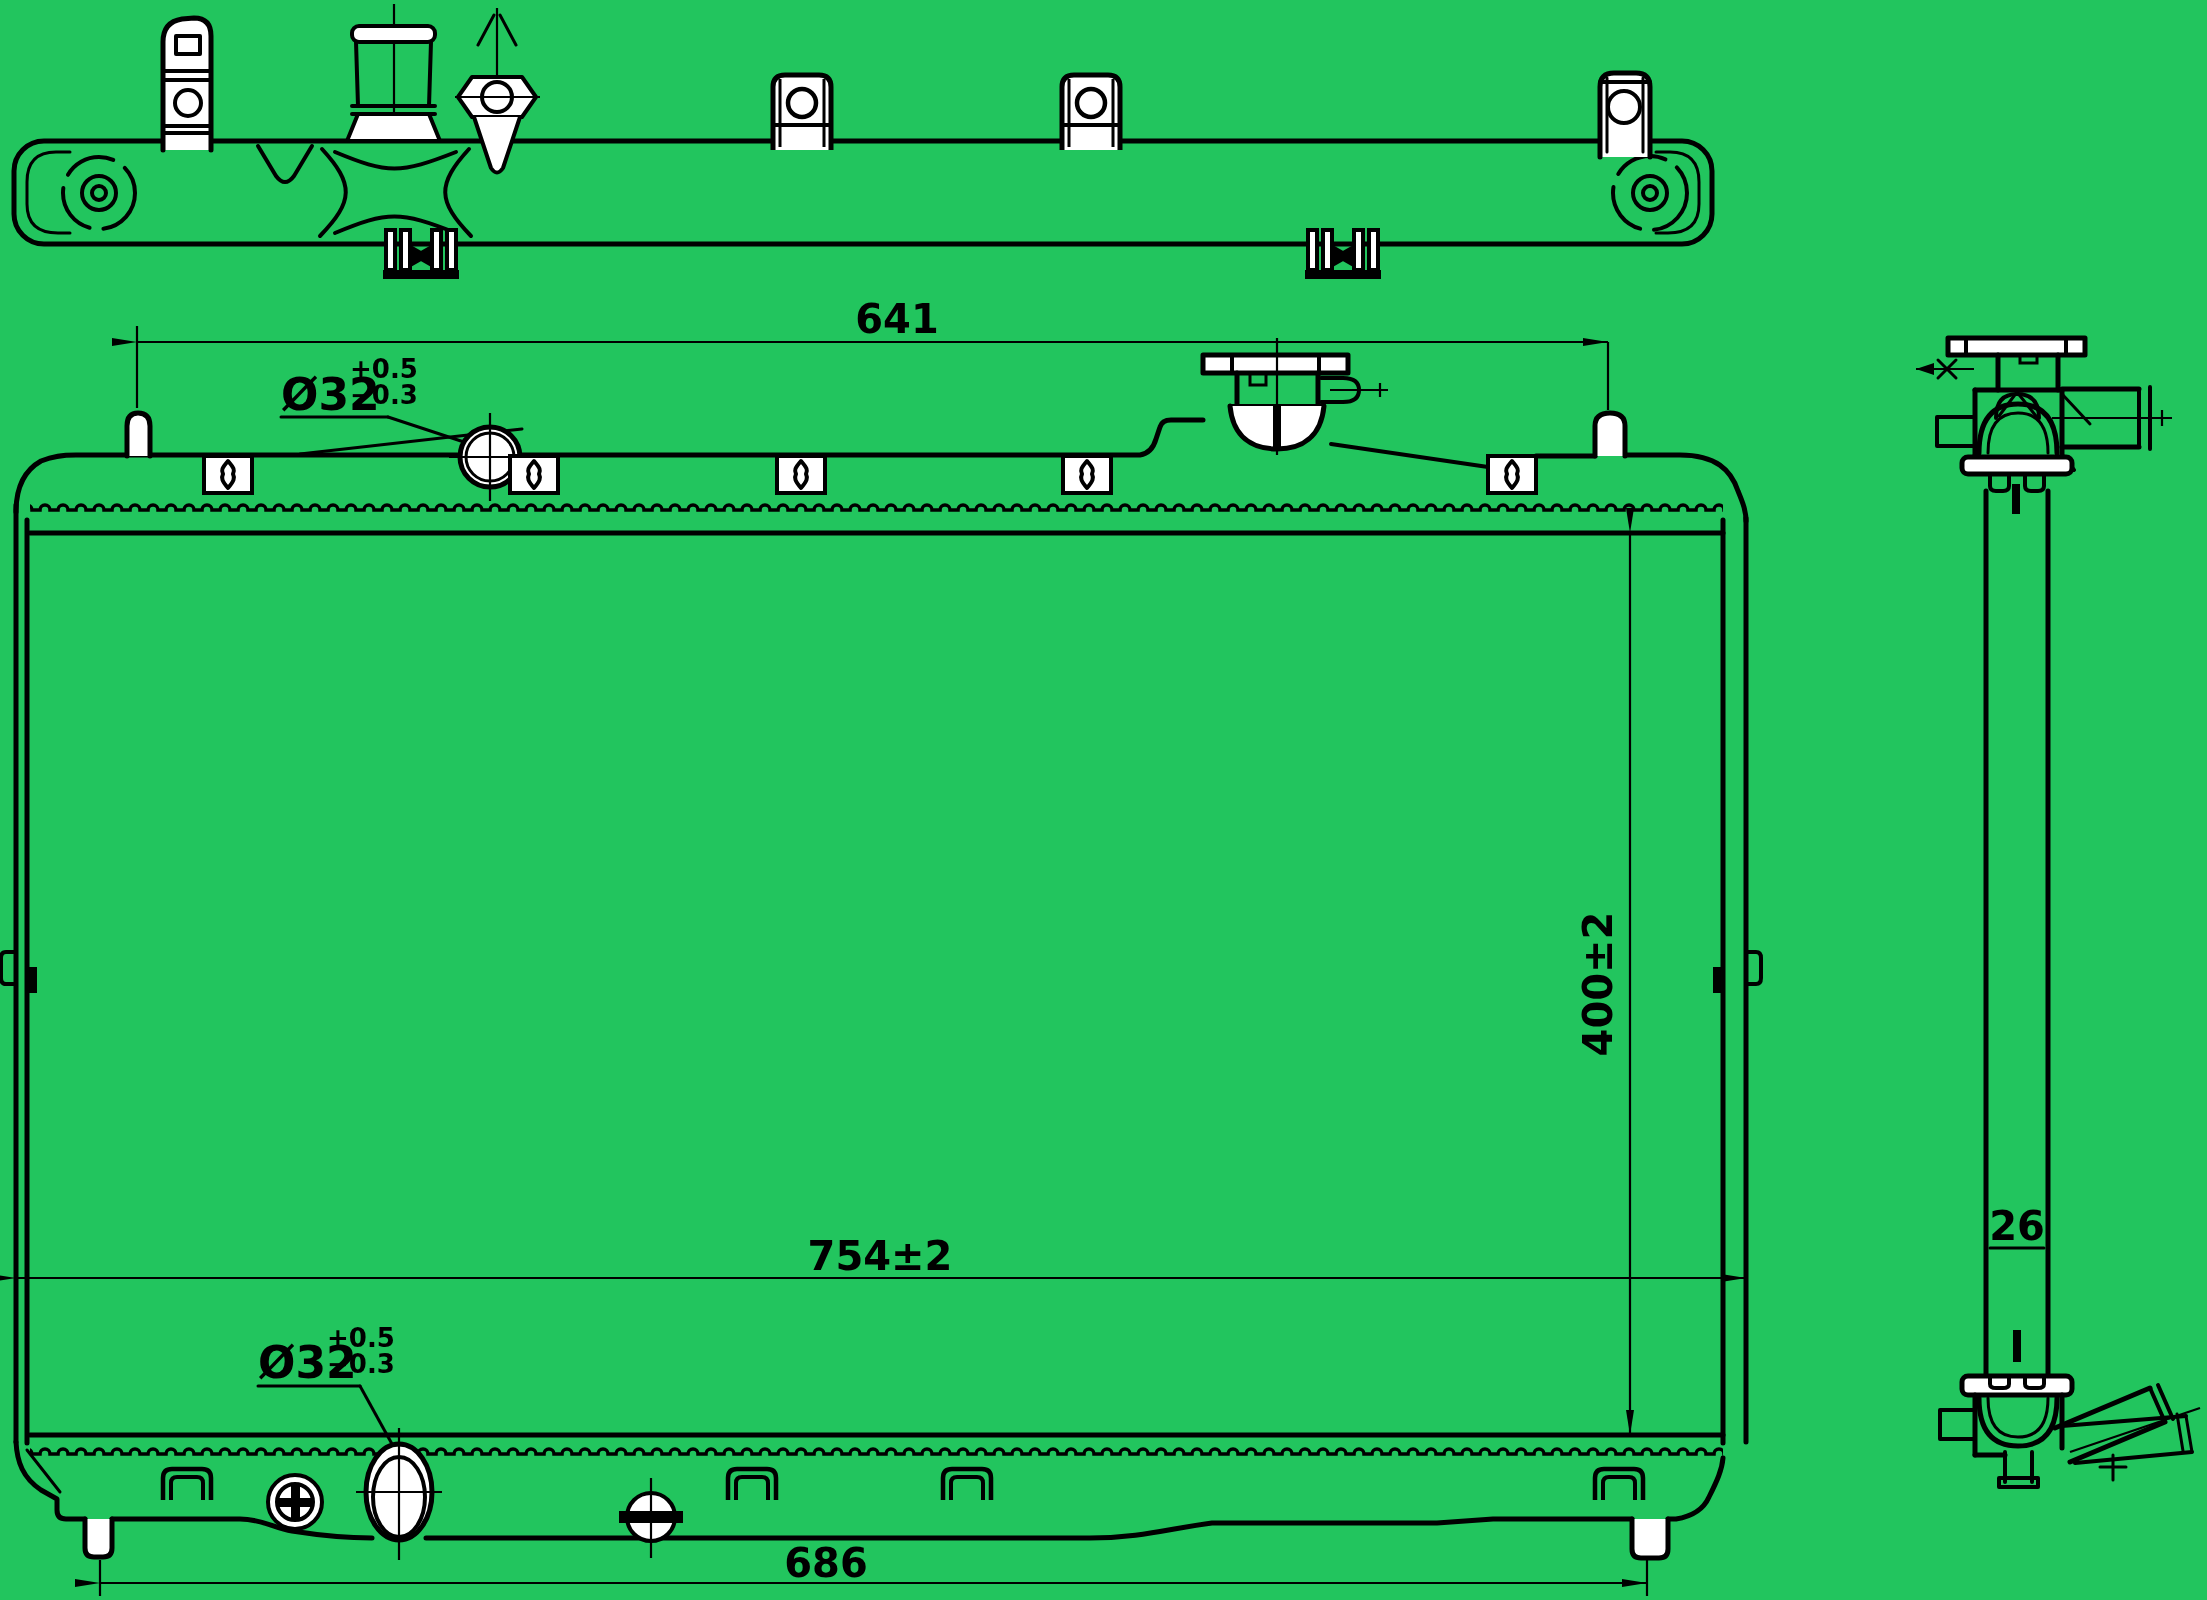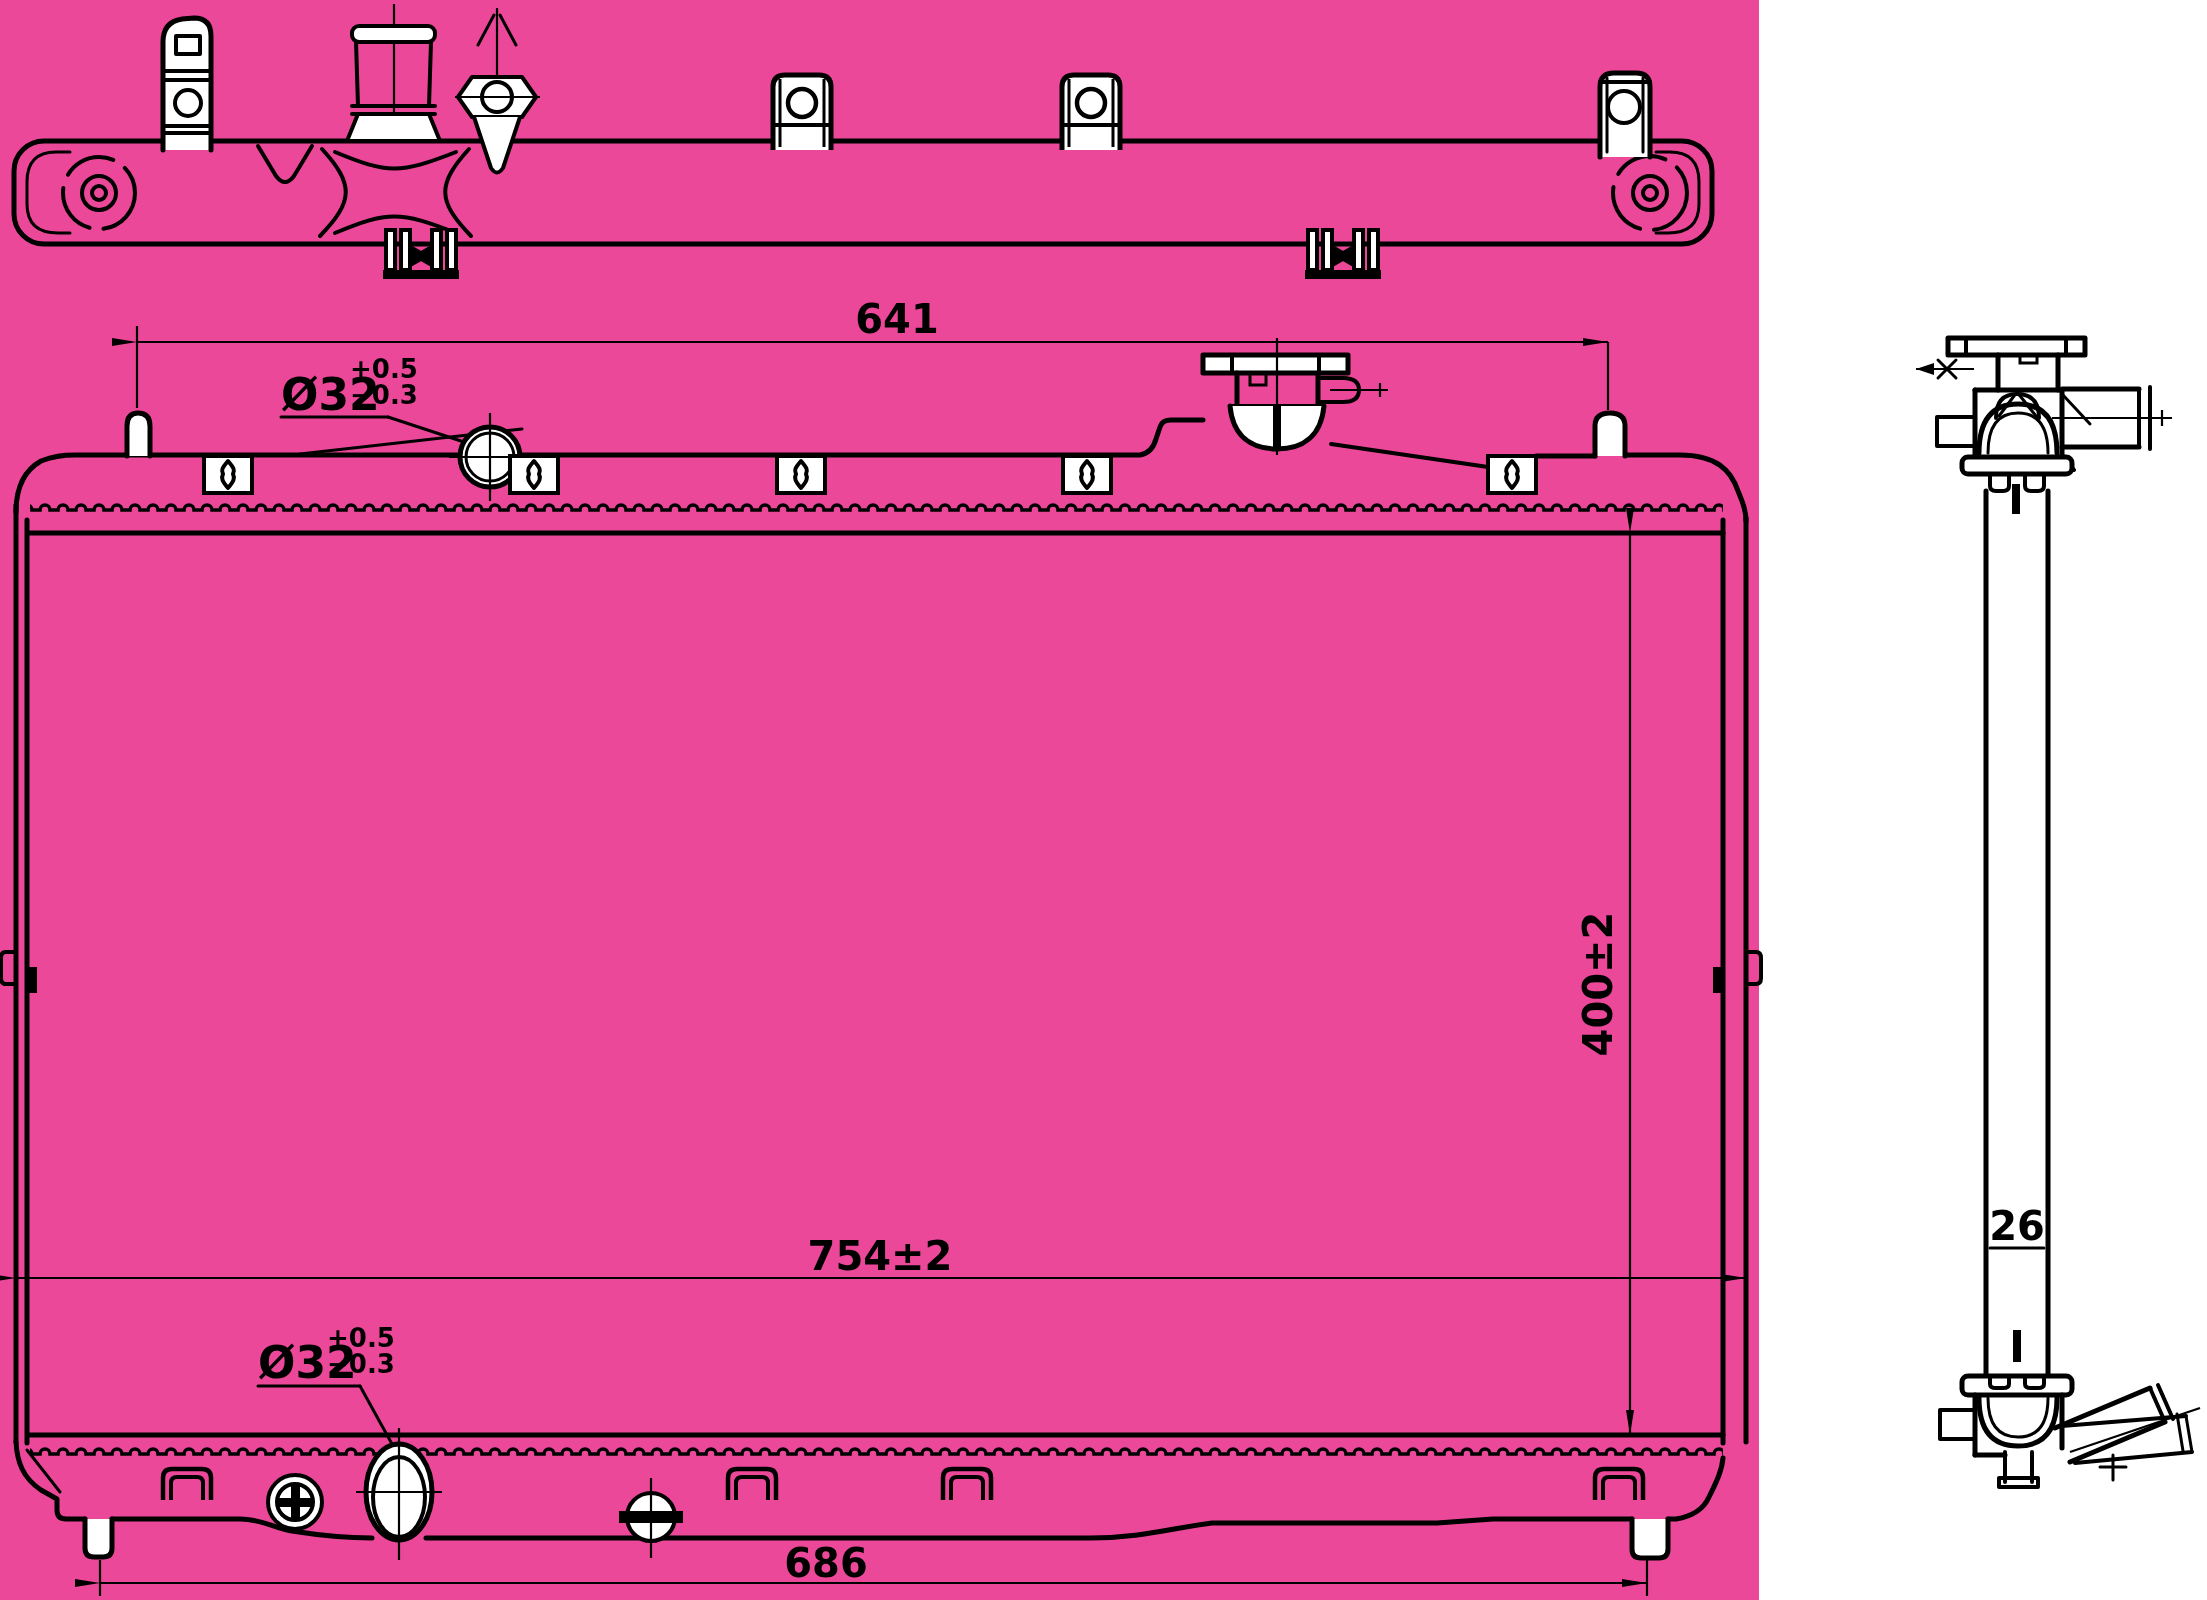--- a/index.html
+++ b/index.html
@@ -1,16 +1,16 @@
 <!DOCTYPE html>
 <html><head>
 <meta charset="utf-8">
 <style>
   html,body{margin:0;padding:0;background:#ffffff;}
-  .stage{width:1759px;height:1600px;background:#ec4899;position:relative;font-family:"DejaVu Sans","Liberation Sans",sans-serif;text-decoration:underline;}
+  .stage{width:2207px;height:1600px;background:#22c55e;position:relative;font-family:"DejaVu Sans","Liberation Sans",sans-serif;text-decoration:underline;}
   svg{display:block}
   .ol{stroke:#000;fill:none;stroke-width:5;stroke-linecap:round;stroke-linejoin:round}
   .olw{stroke:#000;fill:#fff;stroke-width:5;stroke-linecap:round;stroke-linejoin:round}
   .m{stroke:#000;fill:none;stroke-width:4;stroke-linecap:round;stroke-linejoin:round}
   .mw{stroke:#000;fill:#fff;stroke-width:4;stroke-linecap:round;stroke-linejoin:round}
   .t{stroke:#000;fill:none;stroke-width:3;stroke-linecap:round}
   .thin{stroke:#000;fill:none;stroke-width:2.2;stroke-linecap:butt}
   .blk{fill:#000;stroke:none}
   .thick{stroke:#000;fill:none;stroke-width:8;stroke-linecap:butt}
   text{fill:#000;font-family:"DejaVu Sans","Liberation Sans",sans-serif;font-weight:bold}

